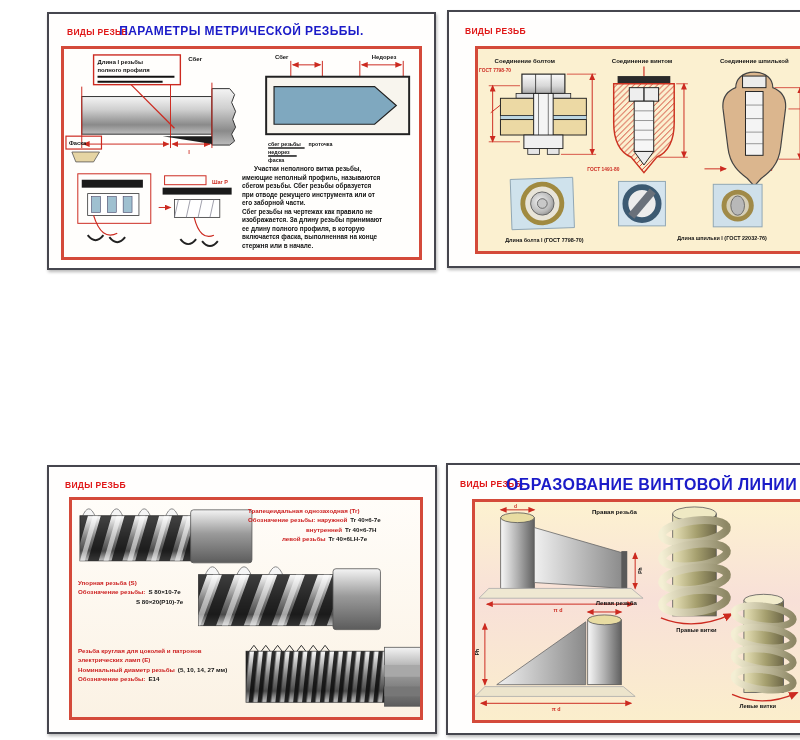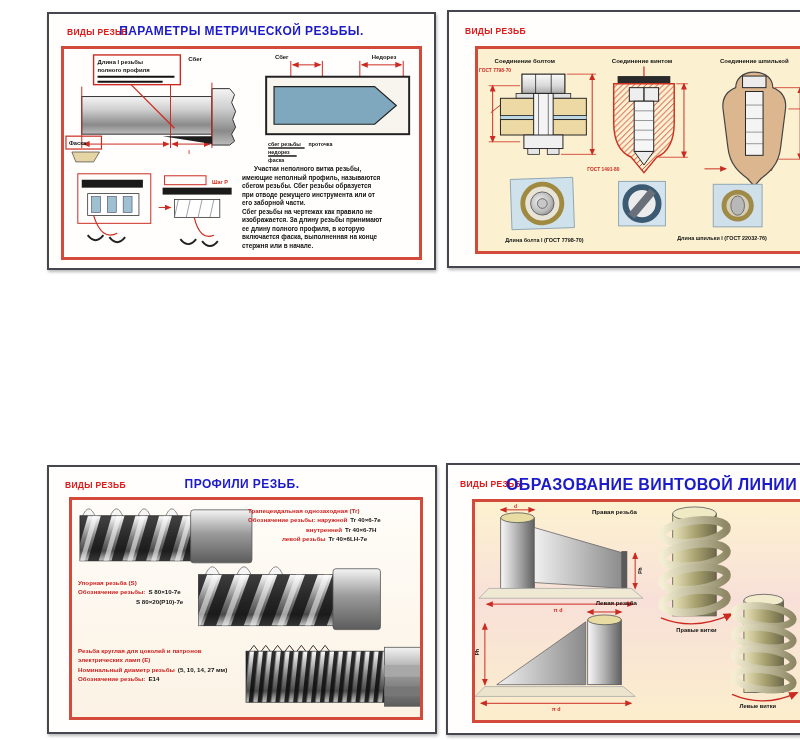--- a/index.html
+++ b/index.html
@@ -227,21 +227,20 @@
           <ellipse cx="25" cy="22" rx="7" ry="10" fill="#b8b8b8" stroke="#555" stroke-width="0.8"></ellipse>
         </g>
         <text x="68" y="200" font-size="5.6" font-weight="bold" fill="#111" text-anchor="middle">Длина болта l (ГОСТ 7798-70)</text>
         <text x="250" y="198" font-size="5.6" font-weight="bold" fill="#111" text-anchor="middle">Длина шпильки l (ГОСТ 22032-76)</text>
       </svg>
     </div>
   </div>
 
   <div class="poster" style="left:3px;top:465px;width:390px;height:269px;">
     <div class="tag" style="left:16px;top:13px;">ВИДЫ РЕЗЬБ</div>
-    <div class="ptitle" style="top:10px;">ПРОФИЛИ РЕЗЬБ.</div>
     <div class="frame" style="left:20px;top:30px;right:12px;bottom:12px;background:linear-gradient(#fffdf9,#fbf2e4);">
       <svg viewBox="0 0 352 221" preserveAspectRatio="none" style="position:absolute;left:0;top:0;">
         <defs>
           <linearGradient id="blMv" x1="0" y1="0" x2="0" y2="1">
             <stop offset="0" stop-color="#fbfbfb"></stop>
               <stop offset="0.5" stop-color="#7c7c7c"></stop>
             <stop offset="0.78" stop-color="#4a4a4a"></stop>
               <stop offset="1" stop-color="#c2c2c2"></stop>
           </linearGradient>
           <linearGradient id="blMv2" x1="0" y1="0" x2="0" y2="1">

